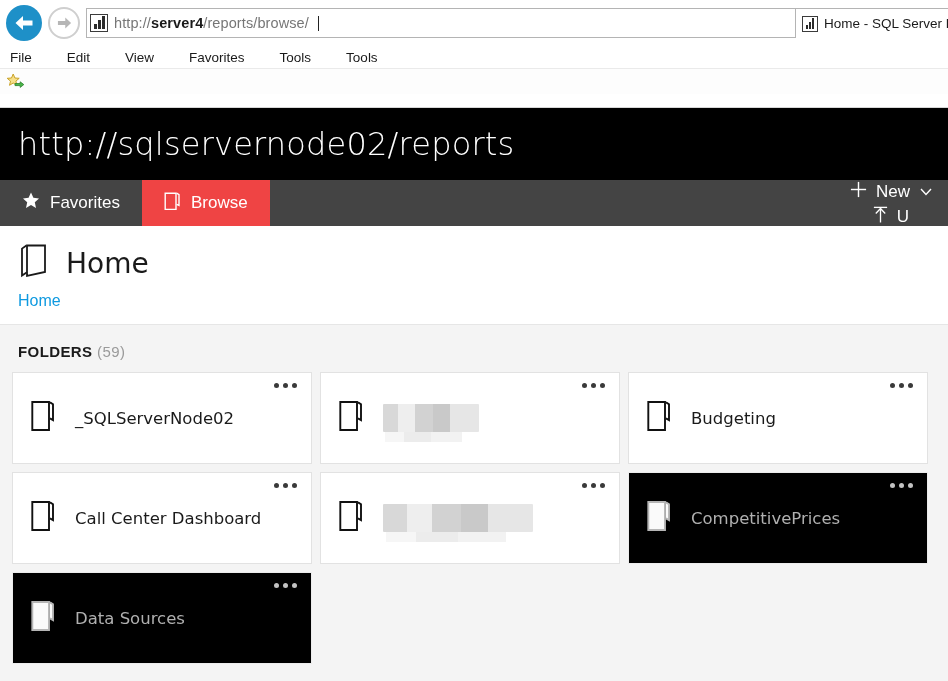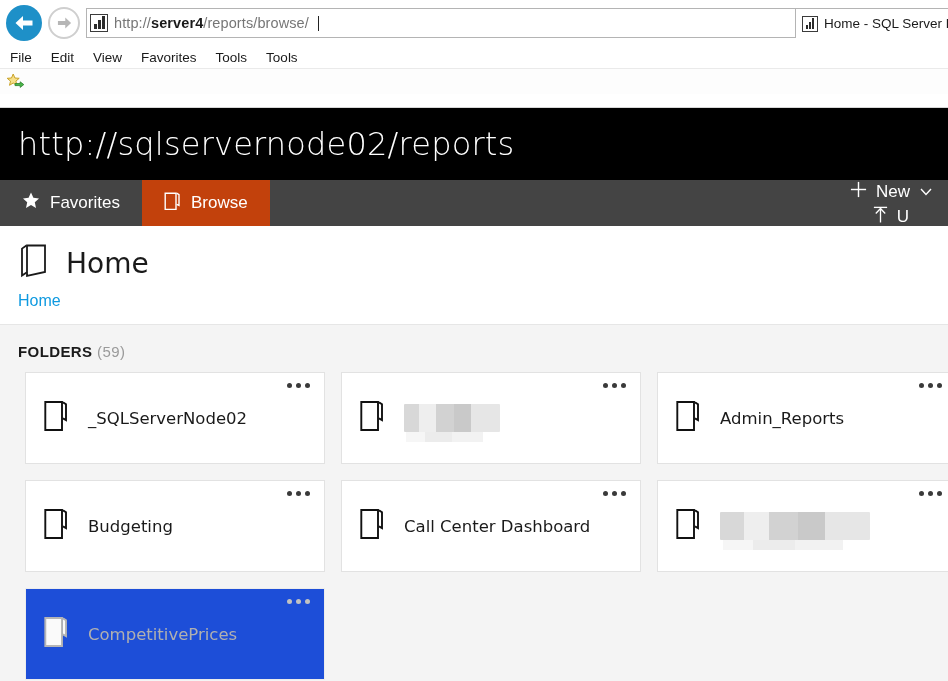--- a/index.html
+++ b/index.html
@@ -128,21 +128,21 @@
     color: #1a1a1a;
     white-space: nowrap;
     overflow: hidden;
   }
 
   .menu-row {
     display: flex;
     align-items: center;
     height: 22px;
     padding-left: 10px;
-    gap: 0px;
+    gap: 16px;
   }
   .menu-item {
     font-size: 13.5px;
     color: #1a1a1a;
     padding: 0 10px 0 0;
     margin-right: 9px;
     white-space: nowrap;
   }
   .fav-row {
     height: 26px;
@@ -182,21 +182,21 @@
   }
   .nav-tab {
     display: flex;
     align-items: center;
     gap: 10px;
     padding: 0 22px;
     font-size: 17px;
     color: #ffffff;
     height: 100%;
   }
-  .nav-tab.active { background: #c2410c; }
+  .nav-tab.active { background: #ef4444; }
   .nav-right {
     margin-left: auto;
     display: flex;
     align-items: center;
     flex-direction: column;
   }
   .nav-action {
     display: flex;
     align-items: center;
     gap: 8px;
@@ -242,34 +242,34 @@
     letter-spacing: 0.4px;
     margin-bottom: 12px;
   }
   .section-head .count {
     color: #9a9a9a;
     font-weight: 400;
   }
   .tile-grid {
     display: grid;
     grid-template-columns: repeat(3, 300px);
-    gap: 16px;
-    padding-left: 25px;
+    gap: 8px;
+    padding-left: 12px;
   }
   .tile {
     background: #ffffff;
     border: 1px solid #e2e2e2;
     height: 92px;
     position: relative;
     display: flex;
     align-items: center;
     padding-left: 18px;
   }
   .tile.dim {
-    background: #1d4ed8;
+    background: #000000;
     border-color: #ececec;
     align-items: center;
   }
   .tile-label {
     font-size: 16.5px;
     color: #1a1a1a;
     margin-left: 18px;
     font-family: "DejaVu Sans", sans-serif;
   }
   .tile.dim .tile-label { color: #b0b0b0; }
@@ -489,91 +489,91 @@
         </span>
       <span>
         <svg width="26" height="34" viewBox="0 0 26 34">
           <path d="M1.3 3 L18 3 L18 31 L1.3 31 Z" fill="#fff" stroke="#111" stroke-width="1.9"></path>
           <path d="M19 3.4 L22 5.3 L22 21 L19 19.3" fill="#fff" stroke="#111" stroke-width="1.9"></path>
         </svg>
       </span>
       <span class="redacted" style="width:96px"></span>
     </div>
 
+
     <div class="tile">
       <span class="ellipsis">
           <span></span>
           <span></span>
           <span></span>
         </span>
       <span>
         <svg width="26" height="34" viewBox="0 0 26 34">
           <path d="M1.3 3 L18 3 L18 31 L1.3 31 Z" fill="#fff" stroke="#111" stroke-width="1.9"></path>
           <path d="M19 3.4 L22 5.3 L22 21 L19 19.3" fill="#fff" stroke="#111" stroke-width="1.9"></path>
         </svg>
       </span>
-      <span class="tile-label">Admin_Reports</span>
+      <span class="tile-label">Budgeting</span>
     </div>
 
     <div class="tile">
       <span class="ellipsis">
           <span></span>
           <span></span>
           <span></span>
         </span>
       <span>
         <svg width="26" height="34" viewBox="0 0 26 34">
           <path d="M1.3 3 L18 3 L18 31 L1.3 31 Z" fill="#fff" stroke="#111" stroke-width="1.9"></path>
           <path d="M19 3.4 L22 5.3 L22 21 L19 19.3" fill="#fff" stroke="#111" stroke-width="1.9"></path>
         </svg>
       </span>
-      <span class="tile-label">Budgeting</span>
+      <span class="tile-label">Call Center Dashboard</span>
     </div>
 
     <div class="tile">
       <span class="ellipsis">
           <span></span>
           <span></span>
           <span></span>
         </span>
       <span>
         <svg width="26" height="34" viewBox="0 0 26 34">
           <path d="M1.3 3 L18 3 L18 31 L1.3 31 Z" fill="#fff" stroke="#111" stroke-width="1.9"></path>
           <path d="M19 3.4 L22 5.3 L22 21 L19 19.3" fill="#fff" stroke="#111" stroke-width="1.9"></path>
         </svg>
       </span>
-      <span class="tile-label">Call Center Dashboard</span>
-    </div>
-
-    <div class="tile">
-      <span class="ellipsis">
-          <span></span>
-          <span></span>
-          <span></span>
-        </span>
-      <span>
-        <svg width="26" height="34" viewBox="0 0 26 34">
-          <path d="M1.3 3 L18 3 L18 31 L1.3 31 Z" fill="#fff" stroke="#111" stroke-width="1.9"></path>
-          <path d="M19 3.4 L22 5.3 L22 21 L19 19.3" fill="#fff" stroke="#111" stroke-width="1.9"></path>
-        </svg>
-      </span>
       <span class="redacted" style="width:150px"></span>
     </div>
 
     <div class="tile dim">
       <span class="ellipsis">
           <span></span>
           <span></span>
           <span></span>
         </span>
       <span>
         <svg width="26" height="34" viewBox="0 0 26 34">
           <path d="M1.3 3 L18 3 L18 31 L1.3 31 Z" fill="#fafafa" stroke="#b5b5b5" stroke-width="1.9"></path>
           <path d="M19 3.4 L22 5.3 L22 21 L19 19.3" fill="#fafafa" stroke="#b5b5b5" stroke-width="1.9"></path>
         </svg>
       </span>
       <span class="tile-label">CompetitivePrices</span>
     </div>
 
+    <div class="tile dim">
+      <span class="ellipsis">
+          <span></span>
+          <span></span>
+          <span></span>
+        </span>
+      <span>
+        <svg width="26" height="34" viewBox="0 0 26 34">
+          <path d="M1.3 3 L18 3 L18 31 L1.3 31 Z" fill="#fafafa" stroke="#b5b5b5" stroke-width="1.9"></path>
+          <path d="M19 3.4 L22 5.3 L22 21 L19 19.3" fill="#fafafa" stroke="#b5b5b5" stroke-width="1.9"></path>
+        </svg>
+      </span>
+      <span class="tile-label">Data Sources</span>
+    </div>
 
 
   </div>
 </div>
 
 </body></html>

